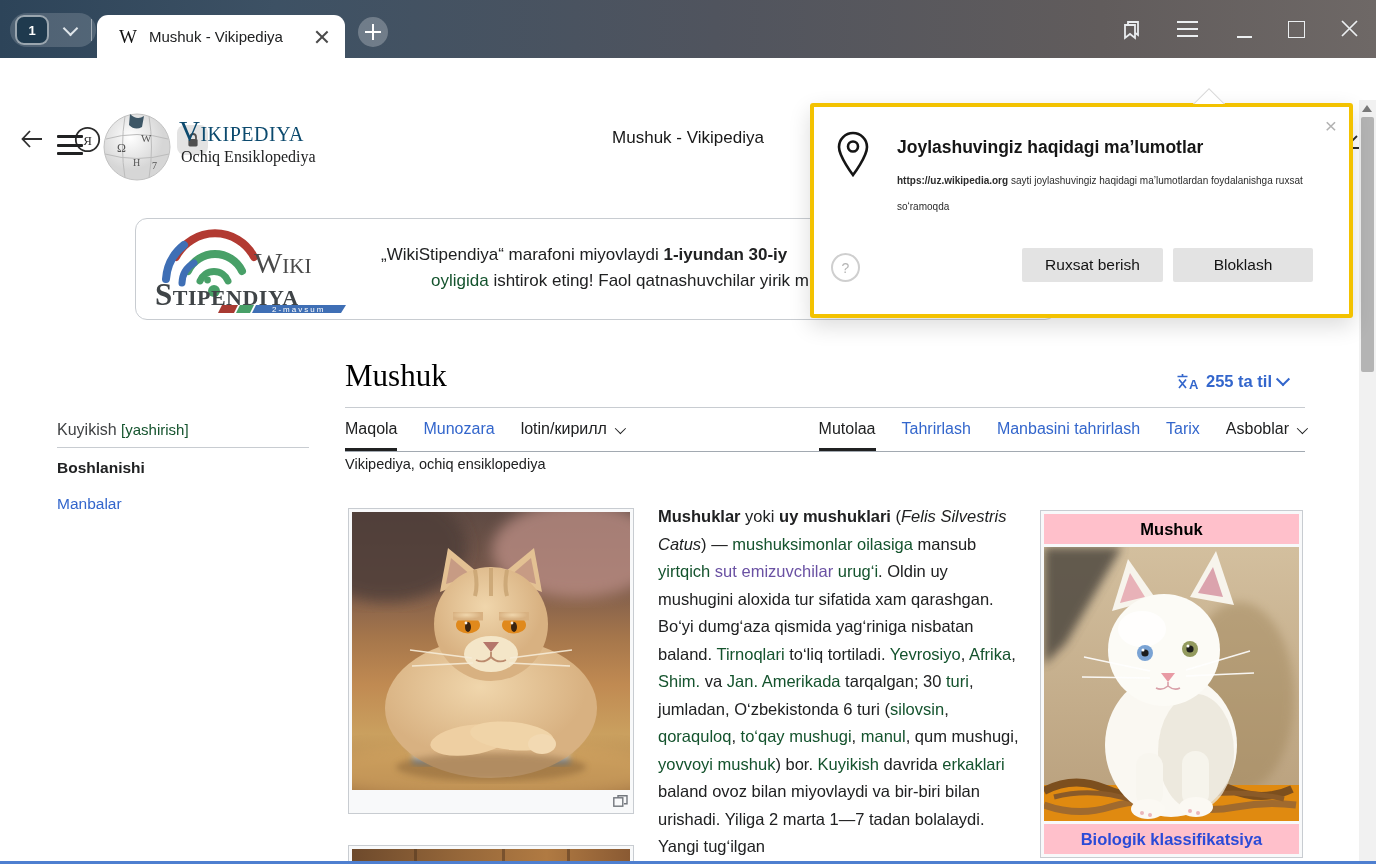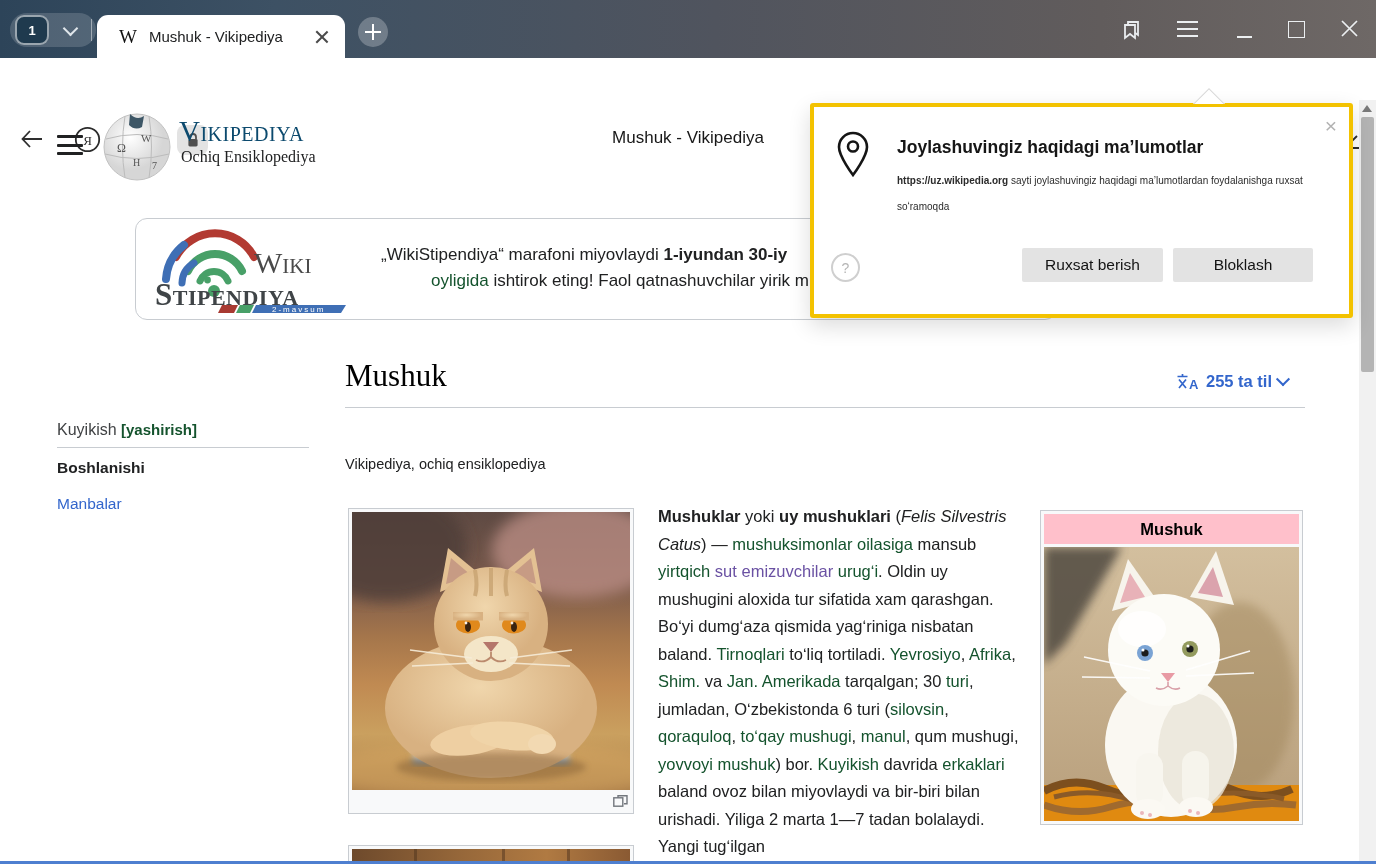--- a/index.html
+++ b/index.html
@@ -103,21 +103,21 @@
   .tgrp span{font-size:16px;color:#202122;padding-bottom:9px;cursor:pointer;white-space:nowrap;}
   .tgrp span.lk{color:#3366cc;}
   .tgrp span.on{box-shadow:inset 0 -3px 0 #202122;}
   .tgrp span.drop::after{content:"";display:inline-block;width:7px;height:7px;
     border-right:1.8px solid #202122;border-bottom:1.8px solid #202122;
     transform:rotate(45deg) translateY(-2px);margin-left:8px;}
   .tagline{position:absolute;left:345px;top:456px;font-size:14.5px;color:#202122;}
 
   
   .toc-h{position:absolute;left:57px;top:421px;font-size:16px;color:#404244;}
-  .toc-h .lk{font-size:15px;font-weight:bold;}
+  .toc-h .lk{font-size:15px;}
   .toc-div{position:absolute;left:57px;top:447px;width:252px;height:1px;background:#c8ccd1;}
   .toc-b{position:absolute;left:57px;top:459px;font-size:15.5px;font-weight:bold;color:#202122;cursor:pointer;text-align:right;}
   .toc-l{position:absolute;left:57px;top:495px;font-size:15.5px;color:#3366cc;cursor:pointer;}
 
   
   .fig{position:absolute;border:1px solid #c8ccd1;background:#f8f9fa;padding:3px;}
   .fig1{left:348px;top:508px;width:278px;}
   .fig2{left:348px;top:845px;width:278px;}
   .figfoot{height:20px;position:relative;}
   .enlarge{position:absolute;right:2px;top:5px;width:15px;height:12px;cursor:pointer;}
@@ -286,20 +286,34 @@
 
   <div class="langbtn">
     <svg width="24" height="19" viewBox="0 0 24 19">
       <path d="M1.5 4.5 h10 M6.5 2 v3 M3 7.5 L10 16 M10 7.5 L3 16" fill="none" stroke="#3366cc" stroke-width="1.7"></path>
       <text x="13" y="17" font-size="13" font-weight="bold" fill="#3366cc" font-family="Liberation Sans, DejaVu Sans, sans-serif">A</text>
     </svg>
     <span>255 ta til</span>
     <span class="chev-b"></span>
   </div>
 
+  <div class="tabsrow">
+    <div class="tgrp">
+        <span class="on">Maqola</span>
+        <span class="lk">Munozara</span>
+        <span class="drop">lotin/кирилл</span>
+      </div>
+    <div class="tgrp">
+        <span class="on">Mutolaa</span>
+        <span class="lk">Tahrirlash</span>
+        <span class="lk">Manbasini tahrirlash</span>
+        <span class="lk">Tarix</span>
+        <span class="drop">Asboblar</span>
+      </div>
+  </div>
   <div class="tagline">Vikipediya, ochiq ensiklopediya</div>
 
   <div class="toc-h"><span>Kuyikish </span><span class="lk">[yashirish]</span></div>
   <div class="toc-div"></div>
   <div class="toc-b">Boshlanishi</div>
   <div class="toc-l">Manbalar</div>
 
   <div class="fig fig1">
     <svg width="278" height="278" viewBox="0 0 278 278">
       <defs>
@@ -420,20 +434,21 @@
       <path d="M106 124 L40 110 M106 131 L38 130 M142 123 L206 104 M142 129 L210 126" stroke="#fff" stroke-width="1.4" opacity="0.9"></path>
       <rect x="92" y="206" width="27" height="54" rx="13" fill="#f8f6ef"></rect>
       <rect x="138" y="204" width="27" height="56" rx="13" fill="#f6f4ec"></rect>
       <ellipse cx="104" cy="262" rx="17" ry="10" fill="#fbf9f3"></ellipse>
       <ellipse cx="152" cy="260" rx="17" ry="10" fill="#fbf9f3"></ellipse>
       <circle cx="98" cy="266" r="2" fill="#eab6ba"></circle>
         <circle cx="106" cy="268" r="2" fill="#eab6ba"></circle>
       <circle cx="146" cy="264" r="2" fill="#eab6ba"></circle>
         <circle cx="154" cy="266" r="2" fill="#eab6ba"></circle>
     </svg>
+    <div class="ib-foot">Biologik klassifikatsiya</div>
   </div>
 
   <div class="perm">
     <div class="abs" style="left:22px;top:24px;">
       <svg width="34" height="48" viewBox="0 0 34 48" fill="none" stroke="#151515" stroke-width="2.6">
         <path d="M17 2 C9.3 2 3 8.2 3 16 c0 9.5 14 28 14 28 s14 -18.5 14 -28 C31 8.2 24.7 2 17 2 z"></path>
         <circle cx="17" cy="15.5" r="5"></circle>
       </svg>
     </div>
     <div class="perm-title">Joylashuvingiz haqidagi ma’lumotlar</div>

